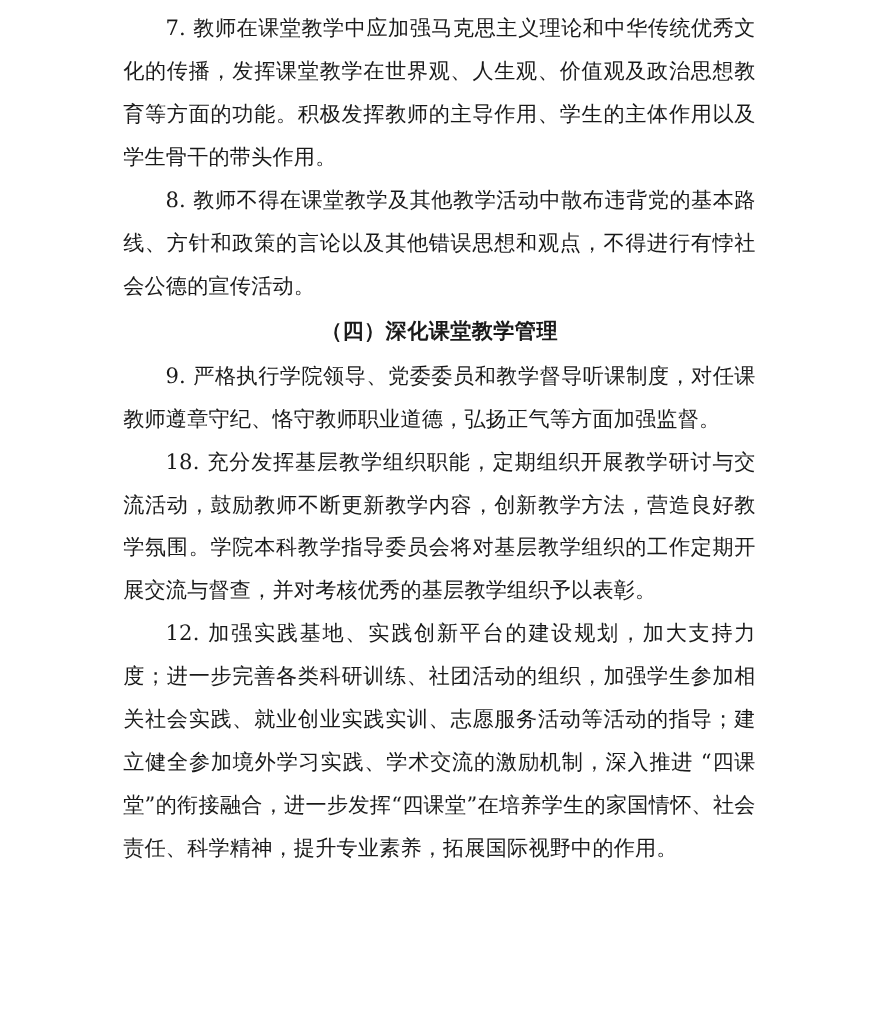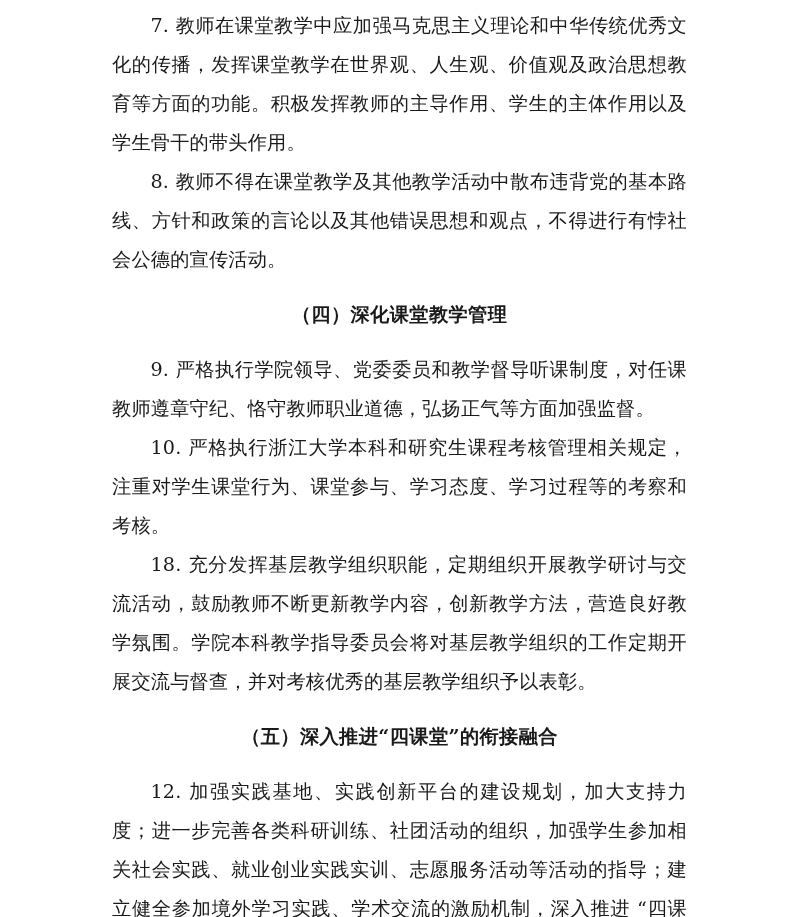--- a/index.html
+++ b/index.html
@@ -27,21 +27,21 @@
     text-align: justify;
     text-justify: inter-ideograph;
     margin: 0 0 0 0;
     text-indent: 2em;
     letter-spacing: 0.2px;
     font-weight: 400;
   }
   .heading {
     font-size: 19.2px;
     line-height: 39px;
-    margin: 16px;
+    margin: 2px;
     text-align: center;
     font-weight: bold;
     letter-spacing: 0.4px;
   }
   .heading-inner {
     display: inline-block;
   }
 </style>
 </head>
 <body>
@@ -51,23 +51,19 @@
   <p class="para">7. 教师在课堂教学中应加强马克思主义理论和中华传统优秀文化的传播，发挥课堂教学在世界观、人生观、价值观及政治思想教育等方面的功能。积极发挥教师的主导作用、学生的主体作用以及学生骨干的带头作用。</p>
 
   <p class="para">8. 教师不得在课堂教学及其他教学活动中散布违背党的基本路线、方针和政策的言论以及其他错误思想和观点，不得进行有悖社会公德的宣传活动。</p>
 
   <h2 class="heading">
     <span class="heading-inner">（四）深化课堂教学管理</span>
   </h2>
 
   <p class="para">9. 严格执行学院领导、党委委员和教学督导听课制度，对任课教师遵章守纪、恪守教师职业道德，弘扬正气等方面加强监督。</p>
 
-  <p class="para">10. 严格执行浙江大学本科和研究生课程考核管理相关规定，注重对学生课堂行为、课堂参与、学习态度、学习过程等的考察和考核。</p>
 
   <p class="para">18. 充分发挥基层教学组织职能，定期组织开展教学研讨与交流活动，鼓励教师不断更新教学内容，创新教学方法，营造良好教学氛围。学院本科教学指导委员会将对基层教学组织的工作定期开展交流与督查，并对考核优秀的基层教学组织予以表彰。</p>
 
-  <h2 class="heading">
-    <span class="heading-inner">（五）深入推进“四课堂”的衔接融合</span>
-  </h2>
 
   <p class="para">12. 加强实践基地、实践创新平台的建设规划，加大支持力度；进一步完善各类科研训练、社团活动的组织，加强学生参加相关社会实践、就业创业实践实训、志愿服务活动等活动的指导；建立健全参加境外学习实践、学术交流的激励机制，深入推进 “四课堂”的衔接融合，进一步发挥“四课堂”在培养学生的家国情怀、社会责任、科学精神，提升专业素养，拓展国际视野中的作用。</p>
 
 </div>
 
 </body></html>

